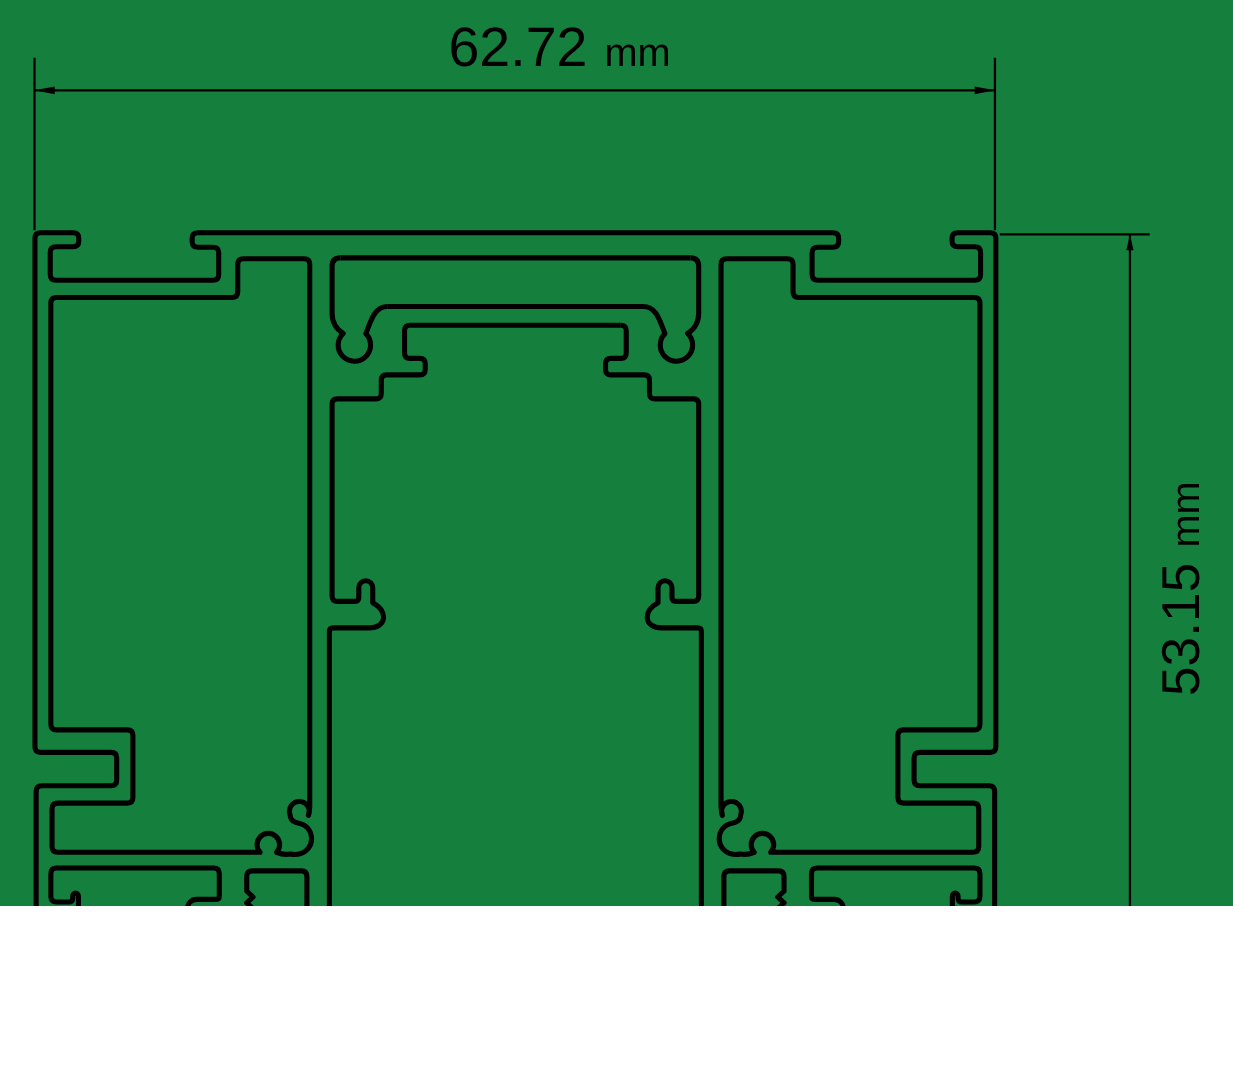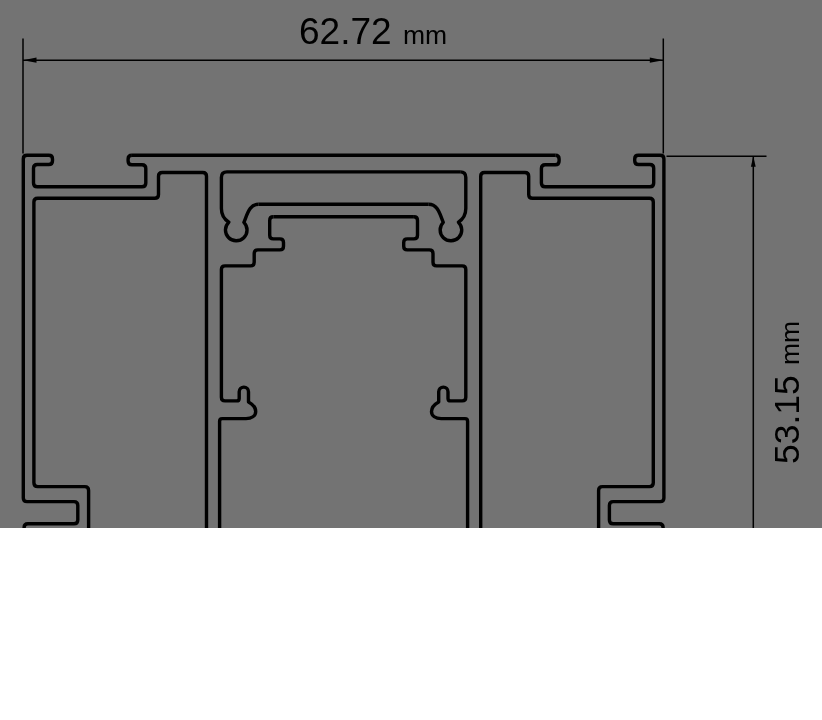--- a/index.html
+++ b/index.html
@@ -1,16 +1,16 @@
 <!DOCTYPE html>
 <html><head>
 <meta charset="utf-8">
 <style>
   html,body{margin:0;padding:0;background:#ffffff;}
-  .page{position:relative;width:822px;height:528px;background:#737373;overflow:hidden;}
+  .page{position:relative;width:822px;height:604px;background:#15803d;overflow:hidden;}
   svg{position:absolute;left:0;top:0;}
   text{font-family:"Liberation Sans",sans-serif;fill:#000;}
 </style>
 </head>
 <body>
 <div class="page">
 <svg width="822" height="720" viewBox="0 0 822 720">
 
   <g stroke="#000000" stroke-width="3.4" fill="none" stroke-linejoin="round" stroke-linecap="butt">
 

